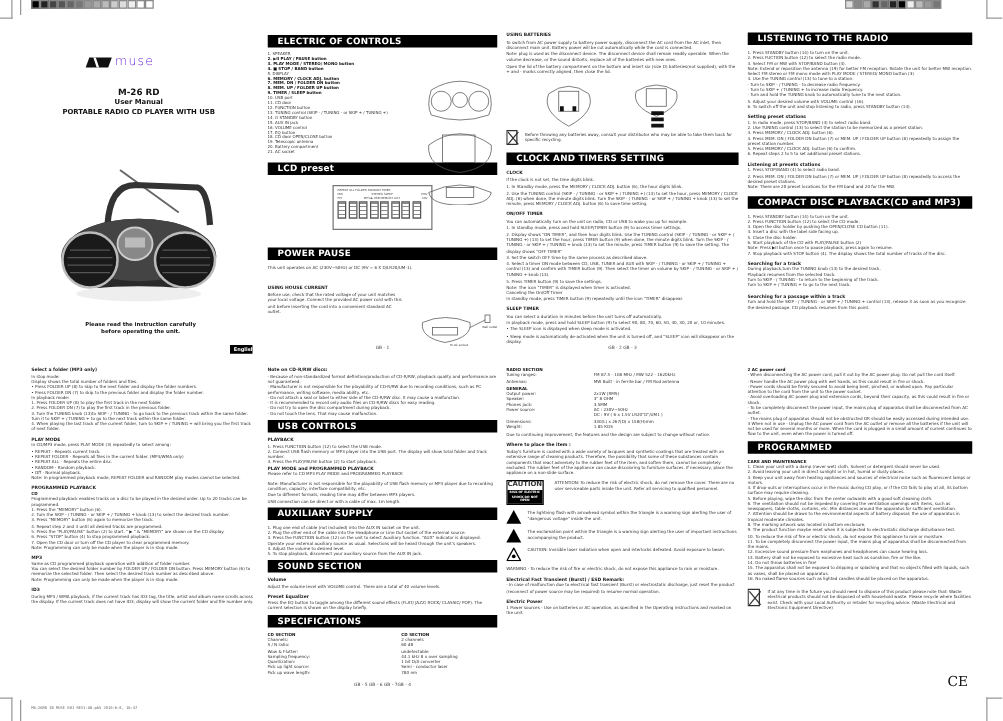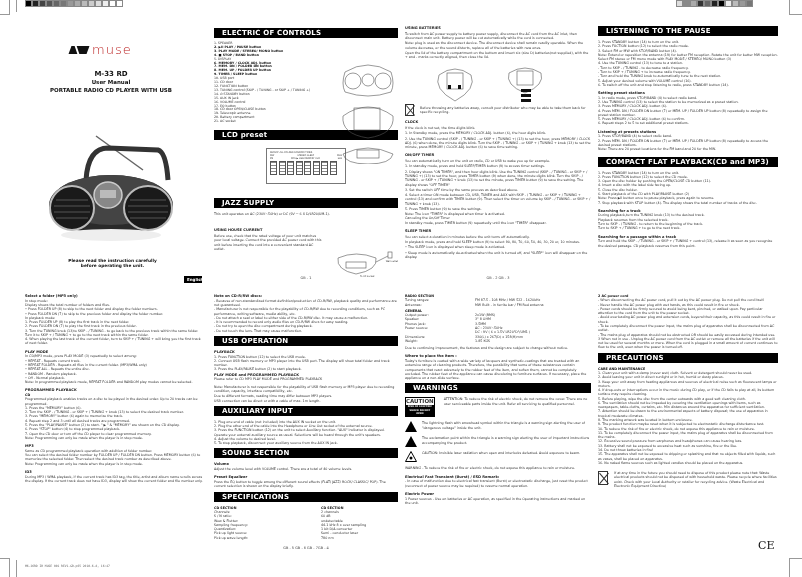--- a/index.html
+++ b/index.html
@@ -58,23 +58,23 @@
 <div class="crop" style="left:789px;top:0;width:13px;height:15px;border-left-width:1px;border-bottom-width:1px"></div>
 <div class="crop" style="left:0;top:558px;width:10px;height:19px;border-top-width:1px;border-right-width:1px"></div>
 <div class="crop" style="left:16px;top:560px;width:1px;height:17px;border-left-width:1px"></div>
 <div class="crop" style="left:789px;top:558px;width:13px;height:19px;border-left-width:1px;border-top-width:1px"></div>
 
 <div class="page" style="left:20px;top:20px;width:182px;height:265px;">
   <div style="position:absolute;left:50px;top:22px;width:95px;height:16px;display:flex;align-items:center;gap:4px;">
     <div style="width:18px;height:8px;background:#111;transform:skewX(-20deg);position:relative">
         <div style="position:absolute;left:6px;top:0;width:2px;height:8px;background:#fff;transform:skewX(35deg)"></div>
       </div>
-    <span style="font-size:13px;font-family:'DejaVu Sans',sans-serif;font-weight:300;letter-spacing:1px;color:#b91c1c;line-height:14px">muse</span>
-  </div>
-  <div style="position:absolute;left:0;right:0;top:50px;text-align:center;font-weight:bold;font-size:7px;color:#111">M-33 RD</div>
+    <span style="font-size:10px;font-family:'DejaVu Sans',sans-serif;font-weight:300;letter-spacing:1px;color:#6d28d9;line-height:14px">muse</span>
+  </div>
+  <div style="position:absolute;left:0;right:0;top:50px;text-align:center;font-weight:bold;font-size:7px;color:#111">M-26 RD</div>
   <div style="position:absolute;left:0;right:0;top:59px;text-align:center;font-weight:bold;font-size:5.5px;color:#111">User Manual</div>
   <div style="position:absolute;left:0;right:0;top:67px;text-align:center;font-weight:bold;font-size:5.5px;color:#111">PORTABLE RADIO CD PLAYER WITH USB</div>
 
   <div style="position:absolute;left:28px;top:110px;width:126px;height:115px;">
     <svg width="126" height="115" viewBox="0 0 126 115">
       <line x1="48" y1="6" x2="95" y2="40" stroke="#666" stroke-width="1.5"></line>
       <path d="M38 50 Q40 18 60 18 L110 20 Q118 22 120 50" fill="none" stroke="#333" stroke-width="5"></path>
       <ellipse cx="63" cy="75" rx="62" ry="30" fill="#2a2a2a"></ellipse>
       <ellipse cx="63" cy="70" rx="58" ry="25" fill="#444"></ellipse>
       <ellipse cx="24" cy="78" rx="22" ry="22" fill="#1a1a1a" stroke="#bbb" stroke-width="2"></ellipse>
@@ -155,21 +155,21 @@
       <span style="width:7px;height:14px;border:1px solid #555;background:repeating-linear-gradient(#888 0 1px,transparent 1px 3px)"></span>
       <span style="width:7px;height:14px;border:1px solid #555;background:repeating-linear-gradient(#888 0 1px,transparent 1px 3px)"></span>
       <span style="width:7px;height:14px;border:1px solid #555;background:repeating-linear-gradient(#888 0 1px,transparent 1px 3px)"></span>
       <span style="width:7px;height:14px;border:1px solid #555;background:repeating-linear-gradient(#888 0 1px,transparent 1px 3px)"></span>
       <span style="width:7px;height:14px;border:1px solid #555;background:repeating-linear-gradient(#888 0 1px,transparent 1px 3px)"></span>
       <span style="width:7px;height:14px;border:1px solid #555;background:repeating-linear-gradient(#888 0 1px,transparent 1px 3px)"></span>
       <span style="width:7px;height:14px;border:1px solid #555;background:repeating-linear-gradient(#888 0 1px,transparent 1px 3px)"></span>
       <span style="width:7px;height:14px;border:1px solid #555;background:repeating-linear-gradient(#888 0 1px,transparent 1px 3px)"></span>
     </div>
   </div>
-  <div class="hdr" style="margin-top:14px">JAZZ SUPPLY</div>
+  <div class="hdr" style="margin-top:14px">POWER PAUSE</div>
   <div class="p">This unit operates on AC (230V~50Hz) or DC (9V ⎓ 6 X D/LR20/UM-1).</div>
   <div style="margin-top:12px;width:108px">
     <div class="sub">USING HOUSE CURRENT</div>
     <div class="p">Before use, check that the rated voltage of your unit matches your local voltage. Connect the provided AC power cord with this unit before inserting the cord into a convenient standard AC outlet.</div>
   </div>
   <div style="position:absolute;left:120px;top:228px;width:64px;height:32px">
     <svg width="64" height="32" viewBox="0 0 64 32">
         <g fill="none" stroke="#555" stroke-width=".6">
           <path d="M4 10 Q22 2 42 10 Q44 22 22 26 Q2 22 4 10Z"></path>
           <rect x="12" y="14" width="20" height="6"></rect>
@@ -205,20 +205,21 @@
         </g>
     </svg>
   </div>
   <div style="display:flex;gap:6px;align-items:center;margin-top:-2px">
     <div style="width:9px;height:12px;border:1px solid #333;position:relative;flex:none">
         <div style="position:absolute;left:-2px;top:5px;width:13px;height:1px;background:#333;transform:rotate(50deg)"></div>
         <div style="position:absolute;left:-2px;top:5px;width:13px;height:1px;background:#333;transform:rotate(-50deg)"></div>
       </div>
     <div>Before throwing any batteries away, consult your distributor who may be able to take them back for specific recycling.</div>
   </div>
+  <div class="hdr" style="margin-top:6px">CLOCK AND TIMERS SETTING</div>
   <div class="sub">CLOCK</div>
   <div class="p">If the clock is not set, the time digits blink.</div>
   <div class="p">1. In Standby mode, press the MEMORY / CLOCK ADJ. button (6), the hour digits blink.</div>
   <div class="p">2. Use the TUNING control (SKIP - / TUNING - or SKIP + / TUNING +) (13) to set the hour, press MEMORY / CLOCK ADJ. (6) when done, the minute digits blink. Turn the SKIP - / TUNING - or SKIP + / TUNING + knob (13) to set the minute, press MEMORY / CLOCK ADJ. button (6) to save time setting.</div>
   <div class="sub">ON/OFF TIMER</div>
   <div class="p">You can automatically turn on the unit on radio, CD or USB to wake you up for example.</div>
   <div class="p">1. In standby mode, press and hold SLEEP/TIMER button (9) to access timer settings.</div>
   <div class="p">2. Display shows "ON TIMER", and then hour digits blink. Use the TUNING control (SKIP - / TUNING - or SKIP + / TUNING +) (13) to set the hour, press TIMER button (9) when done, the minute digits blink. Turn the SKIP - / TUNING - or SKIP + / TUNING + knob (13) to set the minute, press TIMER button (9) to save the setting. The display shows "OFF TIMER"</div>
   <div class="p">3. Set the switch OFF time by the same process as described above.</div>
   <div class="p">4. Select a timer ON mode between CD, USB, TUNER and AUX with SKIP - / TUNING - or SKIP + / TUNING + control (13) and confirm with TIMER button (9). Then select the timer on volume by SKIP - / TUNING - or SKIP + / TUNING + knob (13).</div>
@@ -228,21 +229,21 @@
   <div>In standby mode, press TIMER button (9) repeatedly until the icon "TIMER" disappear.</div>
   <div class="sub">SLEEP TIMER</div>
   <div class="p">You can select a duration in minutes before the unit turns off automatically.</div>
   <div class="p">In playback mode, press and hold SLEEP button (9) to select 90, 80, 70, 60, 50, 40, 30, 20 or, 10 minutes.</div>
   <div class="p">• The SLEEP icon is displayed when sleep mode is activated.</div>
   <div class="p">• Sleep mode is automatically de-activated when the unit is turned off, and "SLEEP" icon will disappear on the display.</div>
   <div class="pg" style="top:254px">GB - 2 GB - 3</div>
 </div>
 
 <div class="page" style="left:598px;top:22px;width:180px;height:265px;">
-  <div class="hdr" style="margin-top:4px">LISTENING TO THE PAUSE</div>
+  <div class="hdr" style="margin-top:4px">LISTENING TO THE RADIO</div>
   <div>1. Press STANDBY button (14) to turn on the unit.</div>
   <div>2. Press FUCTION button (12) to select the radio mode.</div>
   <div>3. Select FM or MW with STOP/BAND button (4).</div>
   <div>Note: Extend or reposition the antenna (19) for better FM reception. Rotate the unit for better MW reception.</div>
   <div>Select FM stereo or FM mono mode with PLAY MODE / STEREO/ MONO button (3)</div>
   <div>4. Use the TUNING control (13) to tune to a station.</div>
   <div> - Turn to SKIP - / TUNING - to decrease radio frequency.</div>
   <div> - Turn to SKIP + / TUNING + to increase radio frequency.</div>
   <div> - Turn and hold the TUNING knob to automatically tune to the next station.</div>
   <div>5. Adjust your desired volume with VOLUME control (16).</div>
@@ -251,21 +252,21 @@
   <div>1. In radio mode, press STOP/BAND (4) to select radio band.</div>
   <div>2. Use TUNING control (13) to select the station to be memorized as a preset station.</div>
   <div>3. Press MEMORY / CLOCK ADJ. button (6).</div>
   <div>4. Press MEM. DN / FOLDER DN button (7) or MEM. UP / FOLDER UP button (8) repeatedly to assign the preset station number.</div>
   <div>5. Press MEMORY / CLOCK ADJ. button (6) to confirm.</div>
   <div>6. Repeat steps 2 to 5 to set additional preset stations.</div>
   <div class="sub">Listening at presets stations</div>
   <div>1. Press STOP/BAND (4) to select radio band.</div>
   <div>2. Press MEM. DN / FOLDER DN button (7) or MEM. UP / FOLDER UP button (8) repeatedly to access the desired preset stations.</div>
   <div>Note: There are 20 preset locations for the FM band and 20 for the MW.</div>
-  <div class="hdr" style="margin-top:5px">COMPACT FLAT PLAYBACK(CD and MP3)</div>
+  <div class="hdr" style="margin-top:5px">COMPACT DISC PLAYBACK(CD and MP3)</div>
   <div>1. Press STANDBY button (14) to turn on the unit.</div>
   <div>2. Press FUNCTION button (12) to select the CD mode.</div>
   <div>3. Open the disc holder by pushing the OPEN/CLOSE CD button (11).</div>
   <div>4. Insert a disc with the label side facing up.</div>
   <div>5. Close the disc holder.</div>
   <div>6. Start playback of the CD with PLAY/PAUSE button (2)</div>
   <div>Note: Press ▶II button once to pause playback, press again to resume.</div>
   <div>7. Stop playback with STOP button (4). The display shows the total number of tracks of the disc.</div>
   <div class="sub">Searching for a track</div>
   <div>During playback,turn the TUNING knob (13) to the desired track.</div>
@@ -316,31 +317,31 @@
 <div style="position:absolute;left:25px;top:565px;font-size:3px;color:#666;font-family:'DejaVu Sans Mono',monospace">M6-26RD IB MUSE 001 REV1-GB.p65 2010-6-8, 16:47</div>
 
 <div class="page" style="left:214px;top:292px;width:184px;height:265px;">
   <div class="sub" style="margin-top:2px">Note on CD-R/RW discs:</div>
   <div>- Because of non-standardized format definition/production of CD-R/RW, playback quality and performance are not guaranteed.</div>
   <div>- Manufacturer is not responsible for the playability of CD-R/RW due to recording conditions, such as PC performance, writing software, media ability, etc.</div>
   <div>- Do not attach a seal or label to either side of the CD-R/RW disc. It may cause a malfunction.</div>
   <div>- It is recommended to record only audio files on CD-R/RW discs for easy reading.</div>
   <div>- Do not try to open the disc compartment during playback.</div>
   <div>- Do not touch the lens. That may cause malfunction.</div>
-  <div class="hdr">USB OPERATION</div>
+  <div class="hdr">USB CONTROLS</div>
   <div class="sub">PLAYBACK</div>
   <div>1. Press FUNCTION button (12) to select the USB mode.</div>
   <div>2. Connect USB flash memory or MP3 player into the USB port. The display will show total folder and track number.</div>
   <div>3. Press the PLAY/PAUSE button (2) to start playback.</div>
   <div class="sub" style="margin-top:1px">PLAY MODE and PROGRAMMED PLAYBACK</div>
   <div>Please refer to CD MP3 PLAY MODE and PROGRAMMED PLAYBACK</div>
   <div class="p" style="margin-top:3px">Note: Manufacturer is not responsible for the playability of USB flash memory or MP3 player due to recording condition, capacity, interface compatibility, etc.</div>
   <div>Due to different formats, reading time may differ between MP3 players.</div>
   <div>USB connection can be direct or with a cable of max. 1m length.</div>
-  <div class="hdr">AUXILIARY INPUT</div>
+  <div class="hdr">AUXILIARY SUPPLY</div>
   <div>1. Plug one end of cable (not included) into the AUX IN socket on the unit.</div>
   <div>2. Plug the other end of the cable into the Headphone or Line Out socket of the external source.</div>
   <div>3. Press the FUNCTION button (12) on the unit to select Auxiliary function. "AUX" indicator is displayed. Operate your external auxiliary source as usual. Selections will be heard through the unit's speakers.</div>
   <div>4. Adjust the volume to desired level.</div>
   <div>5. To stop playback, disconnect your auxiliary source from the AUX IN jack.</div>
   <div class="hdr">SOUND SECTION</div>
   <div class="sub">Volume</div>
   <div>Adjust the volume level with VOLUME control. There are a total of 40 volume levels.</div>
   <div class="sub">Preset Equalizer</div>
   <div>Press the EQ button to toggle among the different sound effects (FLAT/ JAZZ/ ROCK/ CLASSIC/ POP). The current selection is shown on the display briefly.</div>
@@ -405,21 +406,20 @@
       <span style="width:70px">Dimensions:</span>
       <span>330(L) x 267(D) x 158(H)mm</span>
     </div>
   <div style="display:flex">
       <span style="width:70px">Weight:</span>
       <span>1.85 KGS</span>
     </div>
   <div class="p" style="margin-top:3px">Due to continuing improvement, the features and the design are subject to change without notice.</div>
   <div class="sub">Where to place the item :</div>
   <div>Today's furniture is coated with a wide variety of lacquers and synthetic-coatings that are treated with an extensive range of cleaning products. Therefore, the possibility that some of these substances contain components that react adversely to the rubber feet of the item, and soften them, cannot be completely excluded. The rubber feet of the appliance can cause discoloring to furniture surfaces. If necessary, place the appliance on a non-slide surface.</div>
-  <div class="hdr">WARNINGS</div>
   <div class="warnrow">
     <div class="caution-box">
       <div>CAUTION</div>
       <div class="inv">RISK OF ELECTRIC SHOCK DO NOT OPEN</div>
     </div>
     <div>ATTENTION: To reduce the risk of electric shock, do not remove the cover. There are no user serviceable parts inside the unit. Refer all servicing to qualified personnel.</div>
   </div>
   <div class="warnrow">
     <div class="tri"></div>
     <div>The lightning flash with arrowhead symbol within the triangle is a warning sign alerting the user of "dangerous voltage" inside the unit.</div>
@@ -444,21 +444,21 @@
 
 <div class="page" style="left:598px;top:292px;width:180px;height:265px;">
   <div class="b" style="margin-top:2px">2 AC power cord</div>
   <div>- When disconnecting the AC power cord, pull it out by the AC power plug. Do not pull the cord itself.</div>
   <div>- Never handle the AC power plug with wet hands, as this could result in fire or shock.</div>
   <div>- Power cords should be firmly secured to avoid being bent, pinched, or walked upon. Pay particular attention to the cord from the unit to the power socket.</div>
   <div>- Avoid overloading AC power plug and extension cords, beyond their capacity, as this could result in fire or shock.</div>
   <div>- To be completely disconnect the power input, the mains plug of apparatus shall be disconnected from AC outlet.</div>
   <div>- The mains plug of apparatus should not be obstructed OR should be easily accessed during intended use.</div>
   <div>3 When not in use - Unplug the AC power cord from the AC outlet or remove all the batteries if the unit will not be used for several months or more. When the cord is plugged in a small amount of current continues to flow to the unit, even when the power is turned off.</div>
-  <div class="hdr">PRECAUTIONS</div>
+  <div class="hdr">PROGRAMMED</div>
   <div class="b">CARE AND MAINTENANCE</div>
   <div>1. Clean your unit with a damp (never wet) cloth. Solvent or detergent should never be used.</div>
   <div>2. Avoid leaving your unit in direct sunlight or in hot, humid or dusty places.</div>
   <div>3. Keep your unit away from heating appliances and sources of electrical noise such as fluorescent lamps or motors.</div>
   <div>4. If drop-outs or interruptions occur in the music during CD play, or if the CD fails to play at all, its bottom surface may require cleaning.</div>
   <div>5. Before playing, wipe the disc from the center outwards with a good soft cleaning cloth.</div>
   <div>6. The ventilation should not be impeded by covering the ventilation openings with items, such as newspapers, table-cloths, curtains, etc. Min distances around the apparatus for sufficient ventilation.</div>
   <div>7. Attention should be drawn to the environmental aspects of battery disposal; the use of apparatus in tropical moderate climates.</div>
   <div>8. The marking artwork was located in bottom enclosure.</div>
   <div>9. The product function maybe reset when it is subjected to electrostatic discharge disturbance test.</div>

